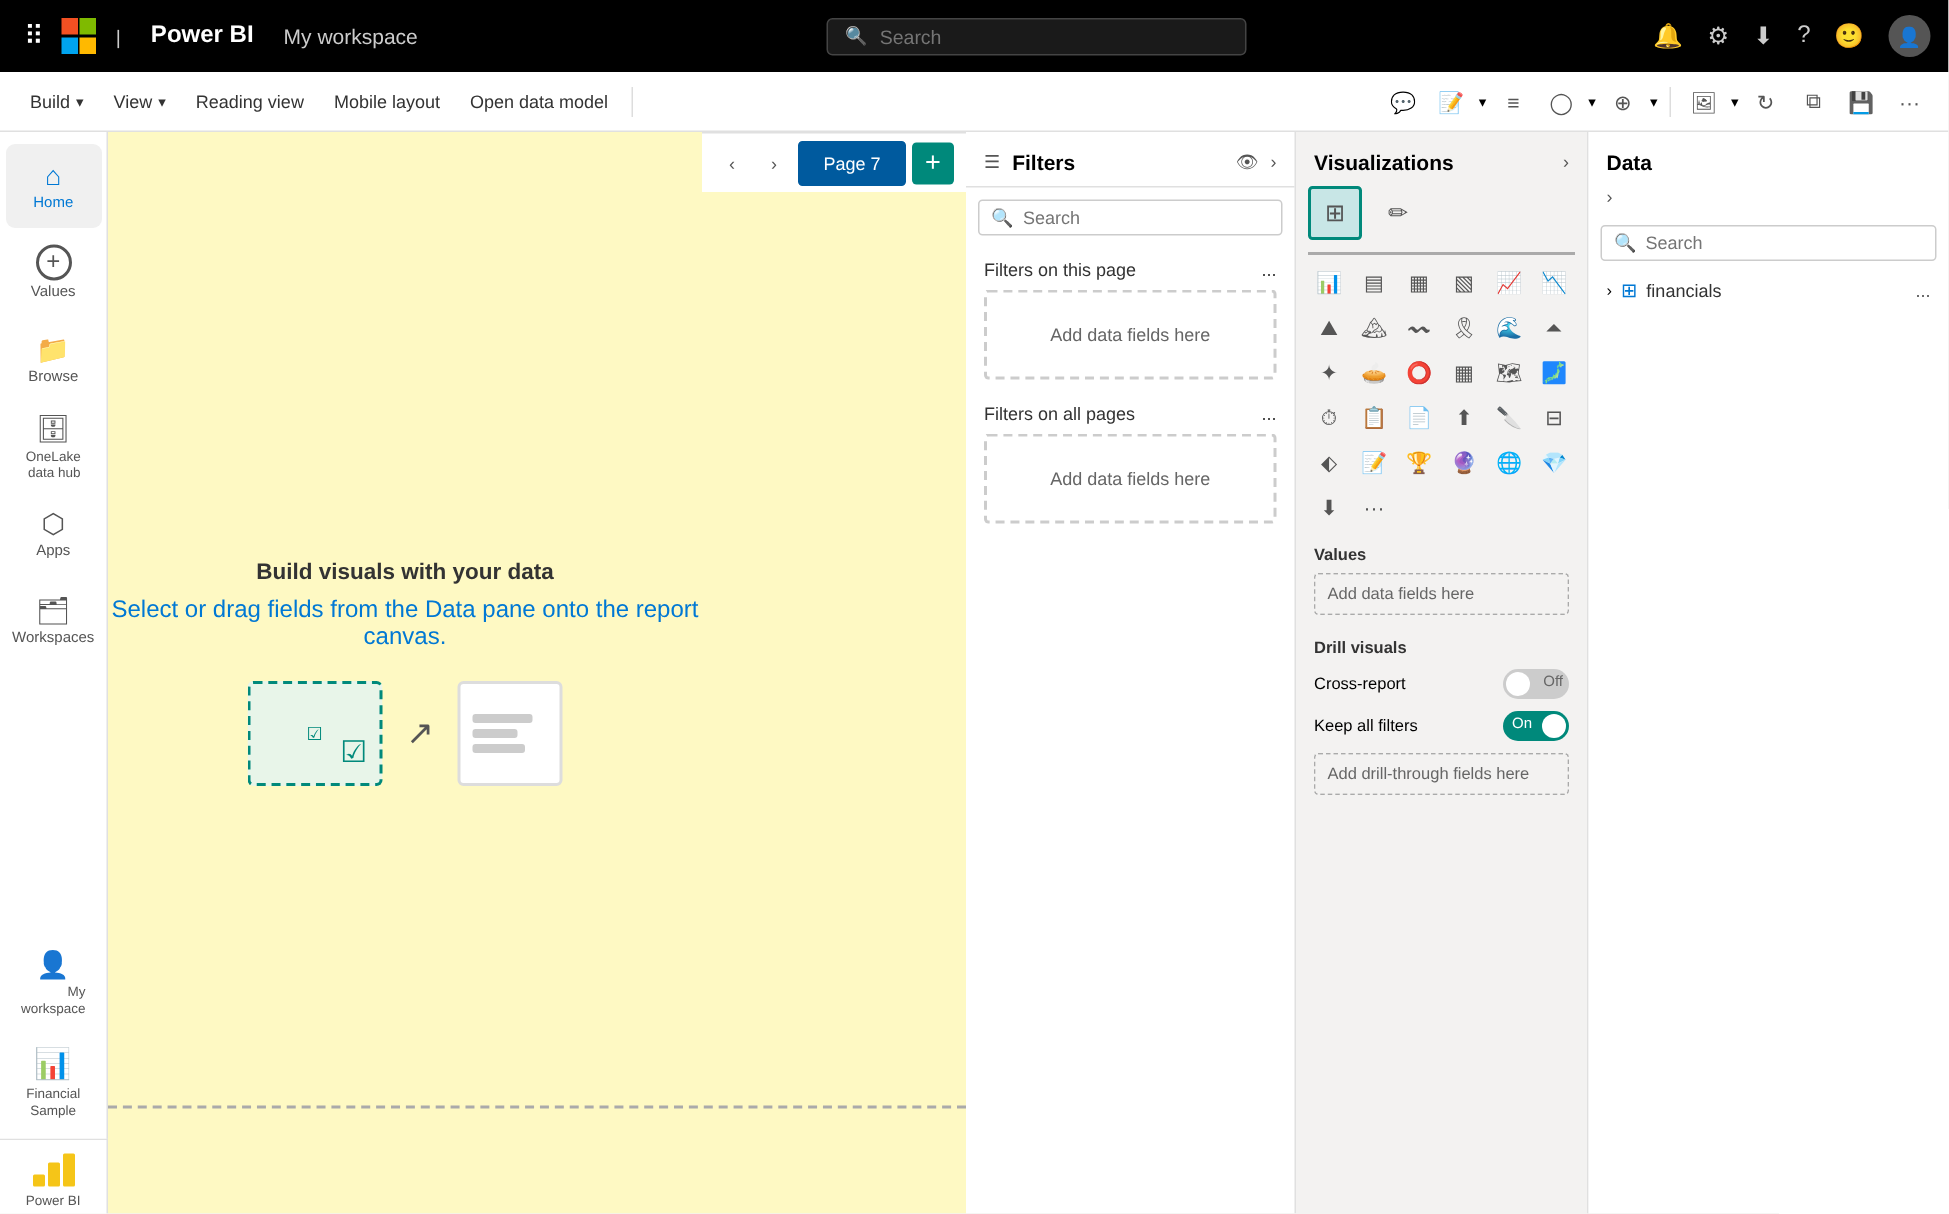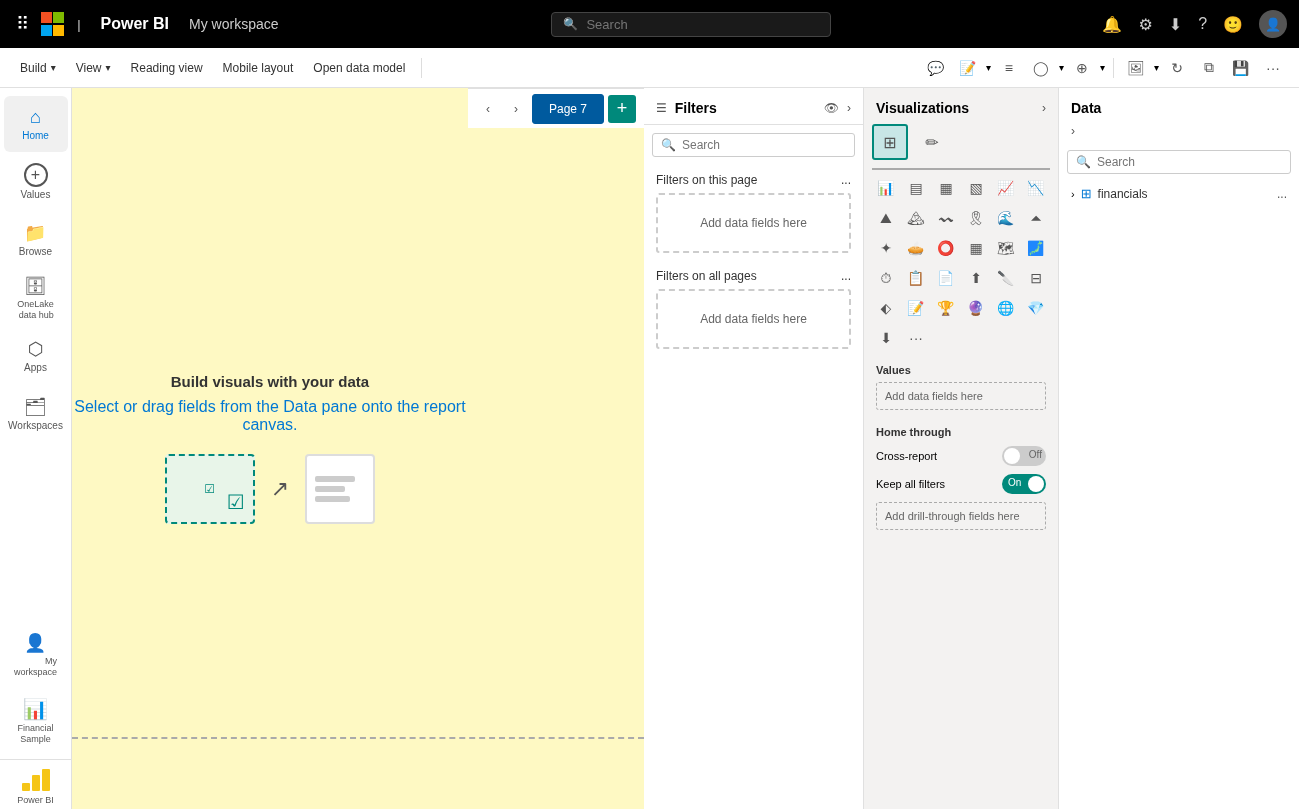--- a/index.html
+++ b/index.html
@@ -436,21 +436,21 @@
     </div>
 
     <div class="viz-section">
       <div class="viz-section-title">Values</div>
       <div class="viz-add-area">
         <span>Add data fields here</span>
       </div>
     </div>
 
     <div class="drill-section">
-      <div class="drill-title">Home through</div>
+      <div class="drill-title">Drill visuals</div>
       <div class="drill-row">
         <span>Cross-report</span>
         <div class="toggle off">
           <div class="toggle-knob"></div>
           <span class="toggle-label">Off</span>
         </div>
       </div>
       <div class="drill-row">
         <span>Keep all filters</span>
         <div class="toggle on">

